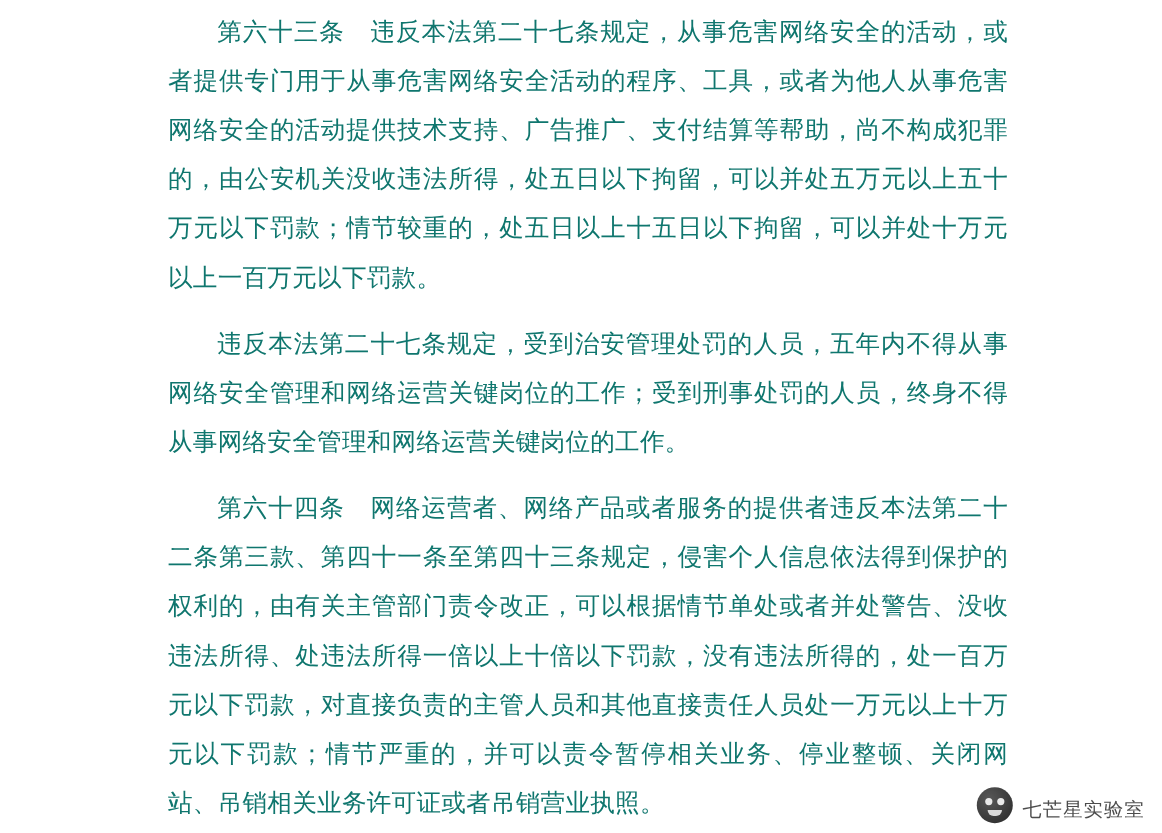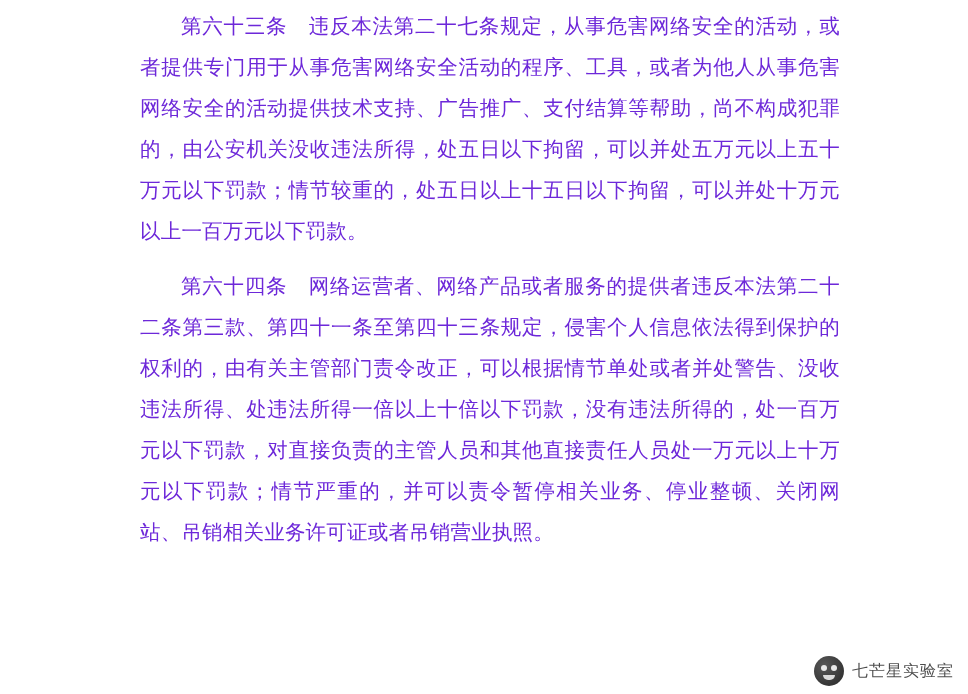--- a/index.html
+++ b/index.html
@@ -25,32 +25,32 @@
     padding: 6px 128px 0 140px;
   }
   .para {
     font-size: 20.5px;
     line-height: 41px;
     letter-spacing: 0.2px;
     text-align: justify;
     text-justify: inter-ideograph;
     margin: 0 0 14px 0;
     text-indent: 41px;
-    color: #6d28d9;
+    color: #0f766e;
     font-weight: 500;
   }
   .para.last {
     margin-bottom: 0;
   }
   #watermark {
     position: absolute;
     right: 14px;
     bottom: 8px;
     display: flex;
-    align-items: center;
+    align-items: flex-end;
     gap: 8px;
     opacity: 0.92;
   }
   #watermark .wm-logo {
     width: 30px;
     height: 30px;
     border-radius: 50%;
     background: radial-gradient(circle at 35% 32%, #4a4a4a 0%, #2b2b2b 60%, #141414 100%);
     position: relative;
     flex: 0 0 auto;
@@ -82,19 +82,20 @@
     color: #3d3d3d;
     letter-spacing: 1px;
     white-space: nowrap;
   }
 </style>
 </head>
 <body>
 
 <div id="document-page">
   <p class="para">第六十三条　违反本法第二十七条规定，从事危害网络安全的活动，或者提供专门用于从事危害网络安全活动的程序、工具，或者为他人从事危害网络安全的活动提供技术支持、广告推广、支付结算等帮助，尚不构成犯罪的，由公安机关没收违法所得，处五日以下拘留，可以并处五万元以上五十万元以下罚款；情节较重的，处五日以上十五日以下拘留，可以并处十万元以上一百万元以下罚款。</p>
+  <p class="para">违反本法第二十七条规定，受到治安管理处罚的人员，五年内不得从事网络安全管理和网络运营关键岗位的工作；受到刑事处罚的人员，终身不得从事网络安全管理和网络运营关键岗位的工作。</p>
   <p class="para last">第六十四条　网络运营者、网络产品或者服务的提供者违反本法第二十二条第三款、第四十一条至第四十三条规定，侵害个人信息依法得到保护的权利的，由有关主管部门责令改正，可以根据情节单处或者并处警告、没收违法所得、处违法所得一倍以上十倍以下罚款，没有违法所得的，处一百万元以下罚款，对直接负责的主管人员和其他直接责任人员处一万元以上十万元以下罚款；情节严重的，并可以责令暂停相关业务、停业整顿、关闭网站、吊销相关业务许可证或者吊销营业执照。</p>
 </div>
 
 <div id="watermark">
   <span class="wm-logo"></span>
   <span class="wm-text">七芒星实验室</span>
 </div>
 
 </body></html>

